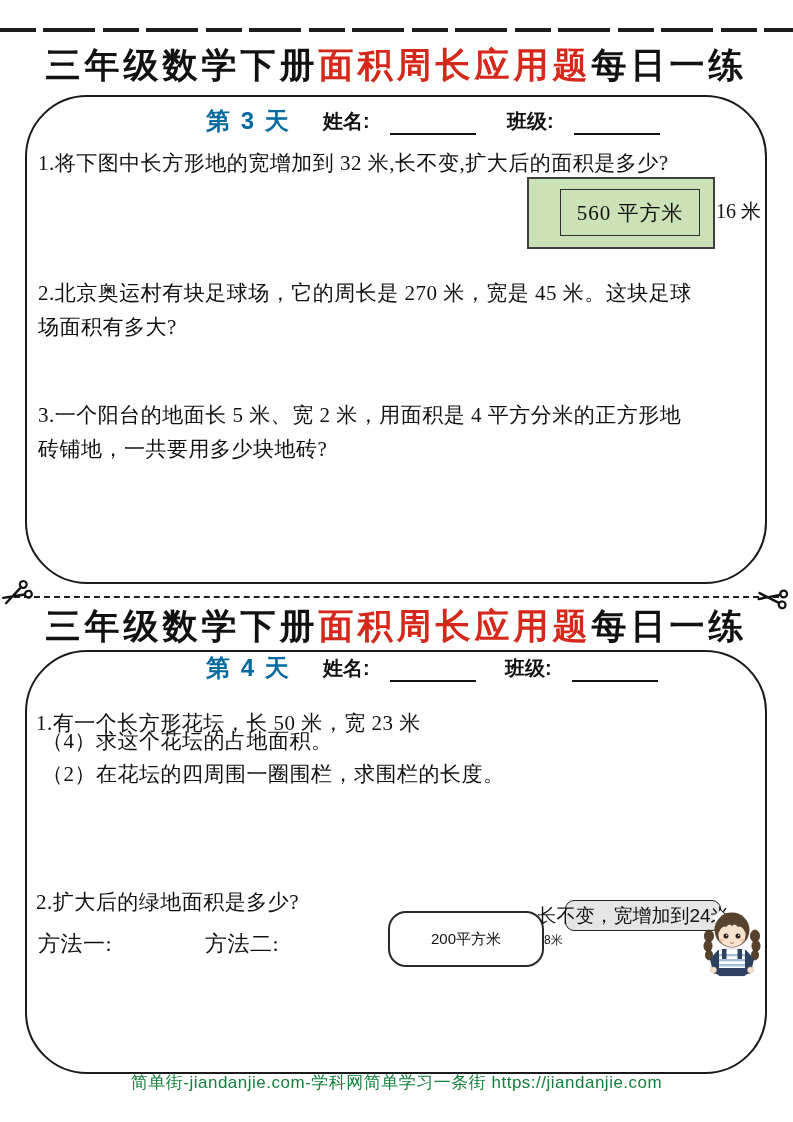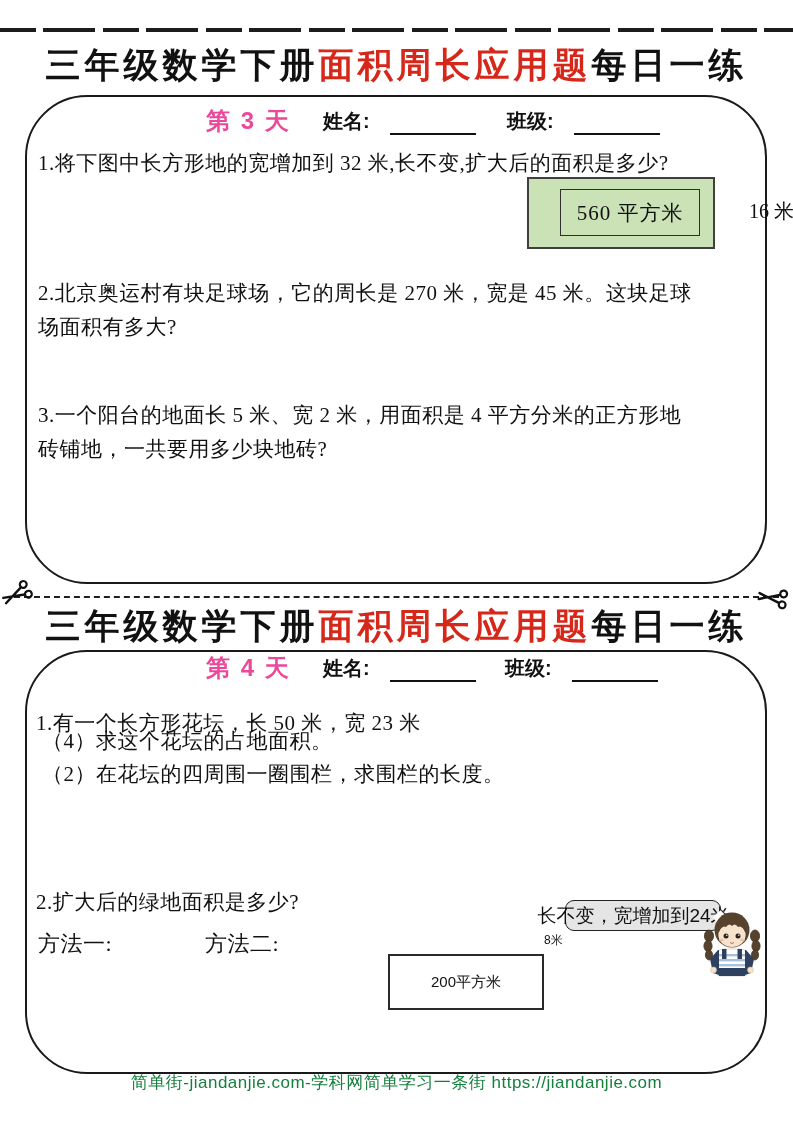--- a/index.html
+++ b/index.html
@@ -7,21 +7,21 @@
         font-family:"Liberation Serif","DejaVu Serif",serif;color:#111;}
   .abs{position:absolute;}
   
   .sheet-title{left:0;width:100%;text-align:center;font-weight:bold;font-size:35px;
                letter-spacing:4px;font-family:"Liberation Serif","DejaVu Serif",serif;white-space:nowrap;}
   .sheet-title .hl{color:#d6281a;}
   
   .card{border:2.5px solid #1a1a1a;border-radius:62px;background:transparent;}
   
   .day{font-family:"Liberation Sans","DejaVu Sans",sans-serif;font-weight:bold;
-       font-size:24px;color:#ec4899;letter-spacing:2px;white-space:nowrap;}
+       font-size:24px;color:#0369a1;letter-spacing:2px;white-space:nowrap;}
   .hdr-label{font-family:"Liberation Sans","DejaVu Sans",sans-serif;font-weight:bold;
              font-size:20px;color:#111;white-space:nowrap;}
   .blank-line{border-bottom:2.5px solid #111;height:2px;}
   
   .prob{font-size:21px;line-height:34px;letter-spacing:0.5px;white-space:nowrap;}
   
   .green-box{background:#cbe2b6;border:2px solid #3f3f3f;}
   .green-inner{border:1.5px solid #2f2f2f;display:flex;align-items:center;justify-content:center;
                font-size:21px;letter-spacing:1px;margin-left:8px;}
   .white-box{background:#fff;border:2px solid #2a2a2a;display:flex;align-items:center;
@@ -59,21 +59,21 @@
   <div class="abs blank-line" style="left:390px;top:131px;width:86px;"></div>
   <div class="abs hdr-label" style="left:507px;top:108px;">班级:</div>
   <div class="abs blank-line" style="left:574px;top:131px;width:86px;"></div>
 
   <div class="abs prob" style="left:38px;top:146px;">1.将下图中长方形地的宽增加到 32 米,长不变,扩大后的面积是多少?</div>
 
   <div class="abs green-box" style="left:527px;top:177px;width:184px;height:68px;"></div>
   <div class="abs green-inner" style="left:552px;top:189px;width:138px;height:45px;">
       <span>560 平方米</span>
     </div>
-  <div class="abs dim-label" style="left:716px;top:198px;margin-left:33px;">16 米</div>
+  <div class="abs dim-label" style="left:716px;top:198px;">16 米</div>
 
   <div class="abs prob" style="left:38px;top:276px;">2.北京奥运村有块足球场，它的周长是 270 米，宽是 45 米。这块足球</div>
   <div class="abs prob" style="left:38px;top:310px;">场面积有多大?</div>
 
   <div class="abs prob" style="left:38px;top:398px;">3.一个阳台的地面长 5 米、宽 2 米，用面积是 4 平方分米的正方形地</div>
   <div class="abs prob" style="left:38px;top:432px;">砖铺地，一共要用多少块地砖?</div>
 
   <div class="abs cut-line" style="left:14px;top:596px;width:765px;"></div>
   <svg class="abs" style="left:1px;top:582px;transform:rotate(-28deg);" width="32" height="24" viewBox="0 0 32 24">
     <g transform="translate(32,0) scale(-1,1)">
@@ -101,21 +101,21 @@
   <div class="abs blank-line" style="left:572px;top:678px;width:86px;"></div>
 
   <div class="abs prob" style="left:36px;top:706px;">1.有一个长方形花坛，长 50 米，宽 23 米</div>
   <div class="abs prob" style="left:42px;top:724px;">（4）求这个花坛的占地面积。</div>
   <div class="abs prob" style="left:42px;top:757px;">（2）在花坛的四周围一圈围栏，求围栏的长度。</div>
 
   <div class="abs prob" style="left:36px;top:885px;">2.扩大后的绿地面积是多少?</div>
   <div class="abs prob" style="left:38px;top:927px;font-size:22px;">方法一:</div>
   <div class="abs prob" style="left:205px;top:927px;font-size:22px;">方法二:</div>
 
-  <div class="abs white-box" style="left:388px;top:954px;width:152px;height:52px;">
+  <div class="abs white-box" style="left:388px;top:911px;width:152px;height:52px;border-radius:18px;">
       <span>200平方米</span>
     </div>
   <div class="abs dim-label-sm" style="left:544px;top:932px;">8米</div>
 
   <div class="abs bubble" style="left:565px;top:900px;width:154px;height:29px;">
       <span>长不变，宽增加到24米。</span>
     </div>
   <svg class="abs" style="left:702px;top:907px;" width="60" height="72" viewBox="0 0 60 72">
 
     <g fill="#57422e" stroke="#473523" stroke-width="0.8">

